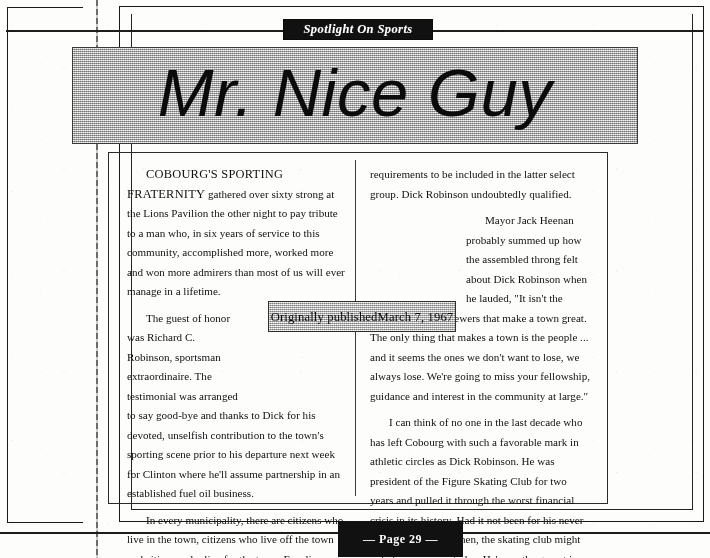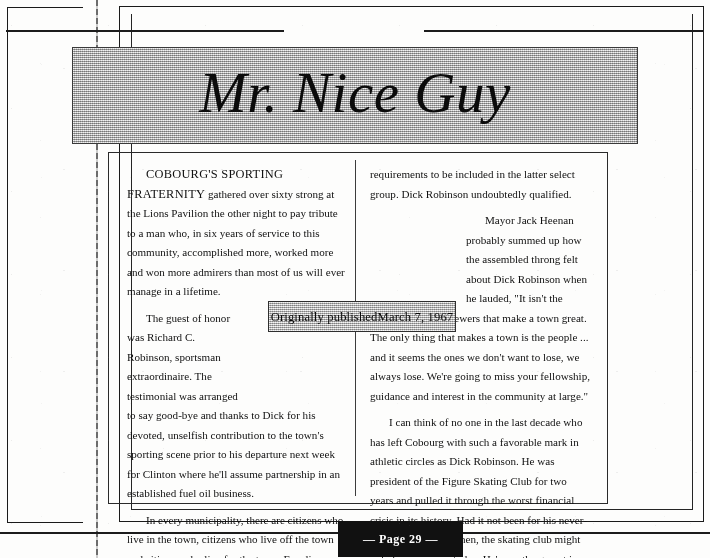--- a/index.html
+++ b/index.html
@@ -113,23 +113,23 @@
     background-image:
       repeating-linear-gradient(0deg,   rgba(255,255,255,.55) 0 1px, rgba(90,90,90,.5) 1px 2px),
       repeating-linear-gradient(90deg,  rgba(255,255,255,.5)  0 1px, rgba(90,90,90,.45) 1px 2px);
     display: flex;
     align-items: center;
     justify-content: center;
     overflow: hidden;
     z-index: 10;
   }
   .headline-plate .headline {
-    font-family: Liberation Serif, serif;
+    font-family: Liberation Sans, sans-serif;
     font-style: italic;
-    font-size: 57px;
+    font-size: 67px;
     line-height: 1;
     color: #0b0b0b;
     letter-spacing: .5px;
     white-space: nowrap;
     transform: translateY(-3px);
   }
 
   
   .article-box {
     position: absolute;
@@ -254,20 +254,23 @@
 <body>
 
 <div class="outer-frame"></div>
 <div class="spine"></div>
 <div class="page-frame"></div>
 <div class="page-frame-inner"></div>
 
 <div class="banner-row">
   <div class="banner-rule left"></div>
   <div class="banner-rule right"></div>
+  <div class="banner-badge">
+    <span>Spotlight On Sports</span>
+  </div>
 </div>
 
 <div class="headline-plate">
   <div class="headline">Mr. Nice Guy</div>
 </div>
 
 <div class="article-box"></div>
 <div class="col-divider"></div>
 
 <div class="columns">

